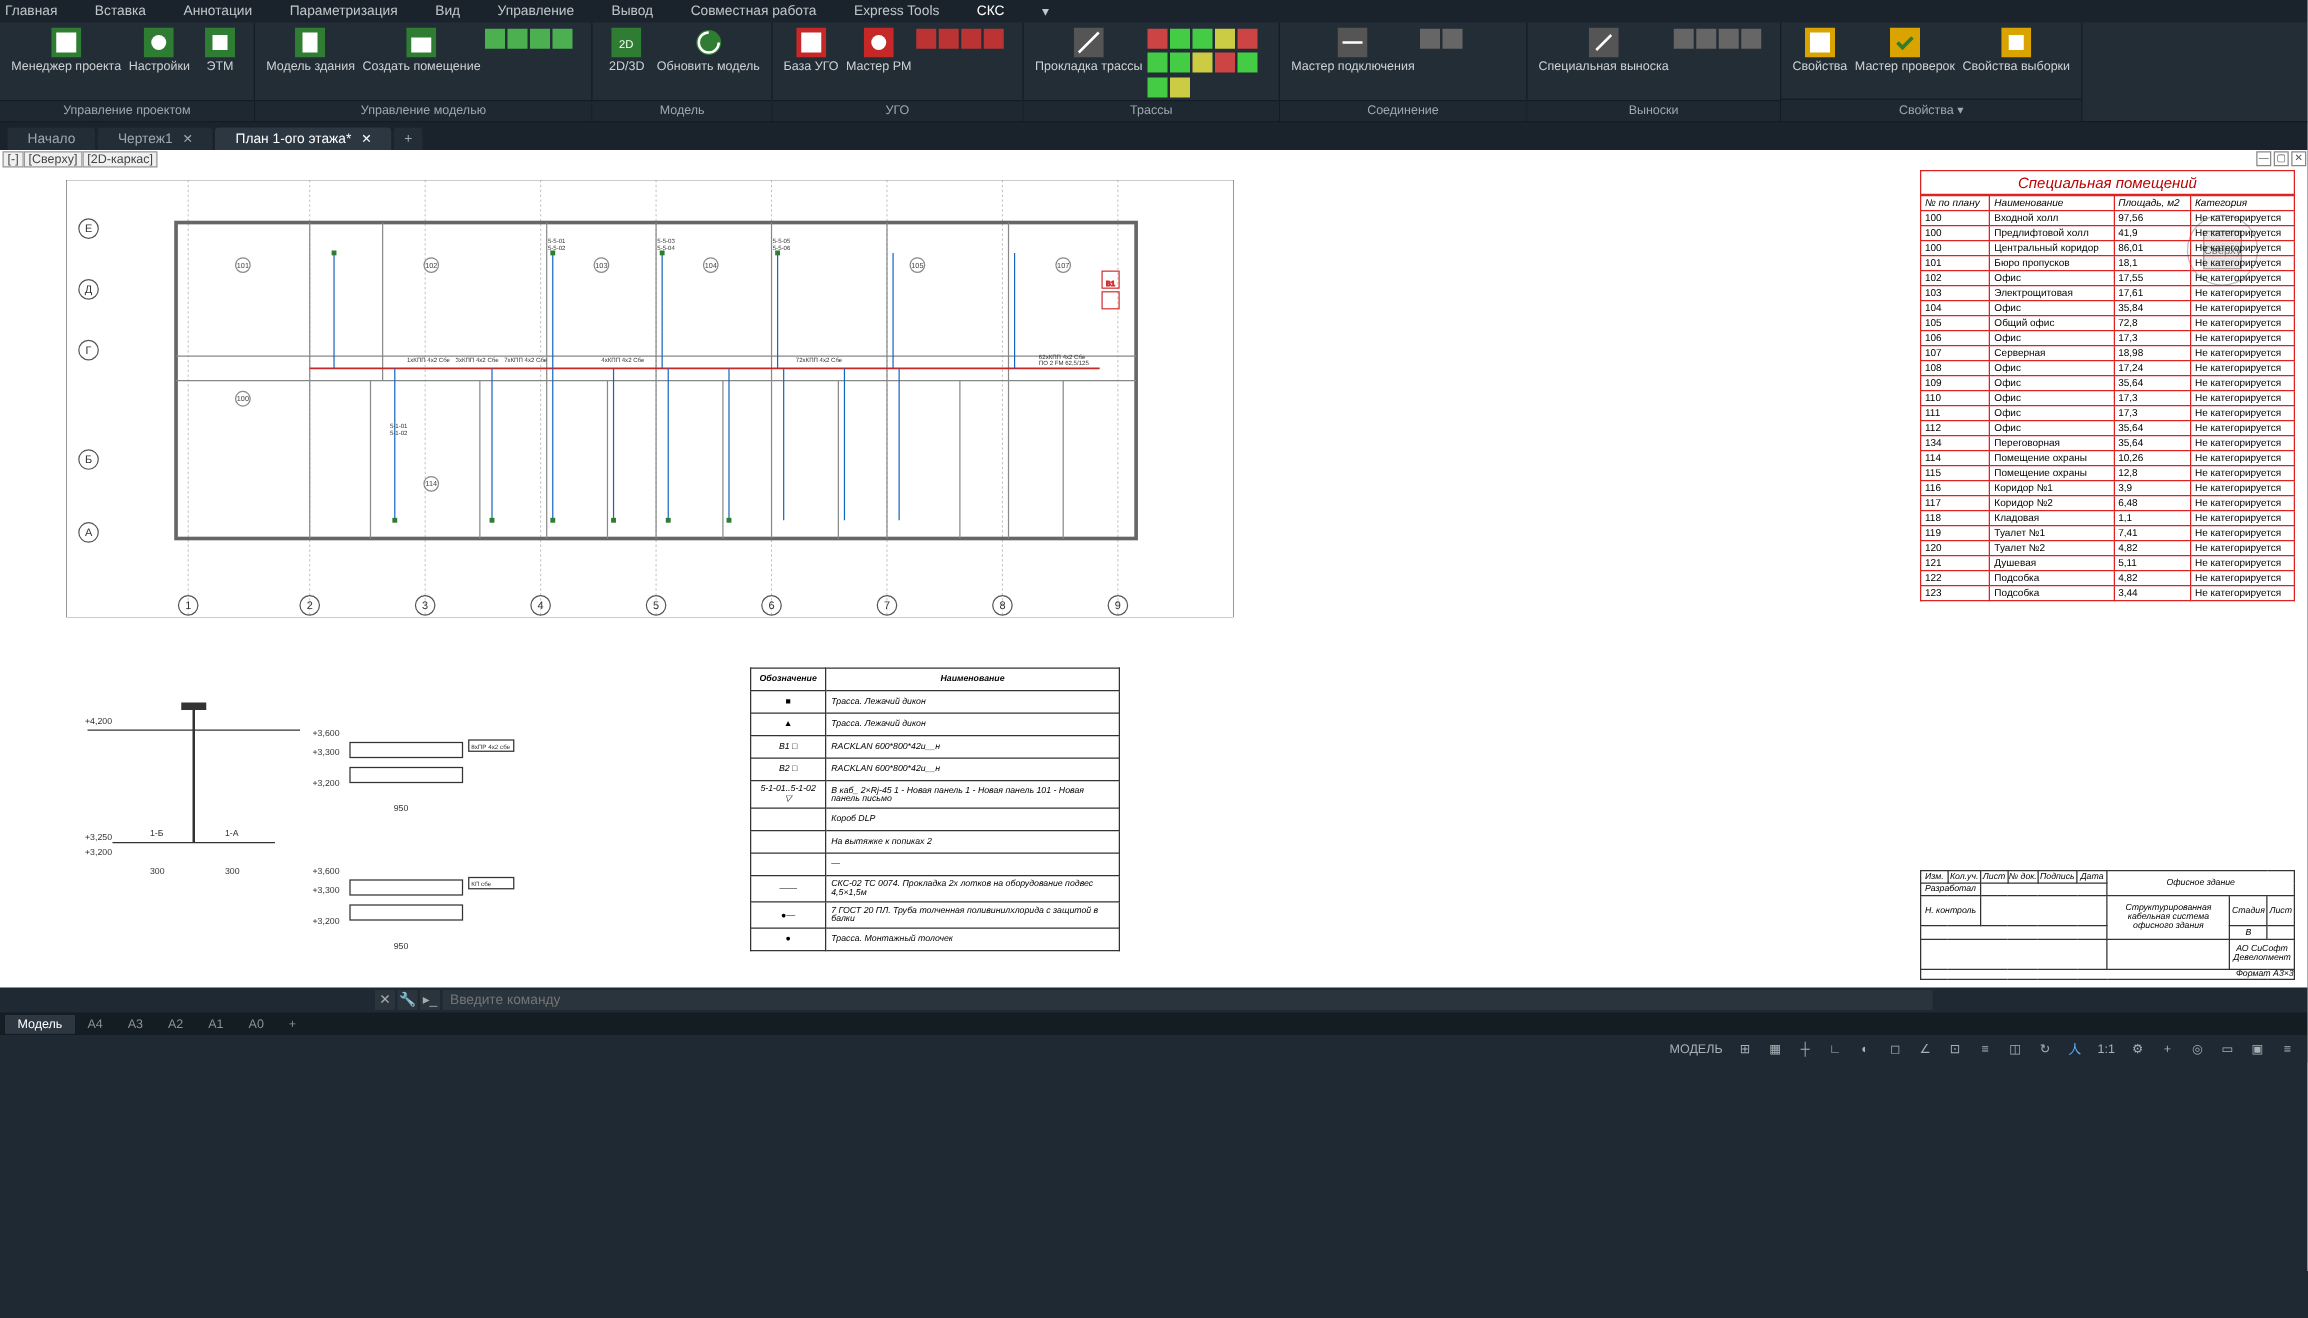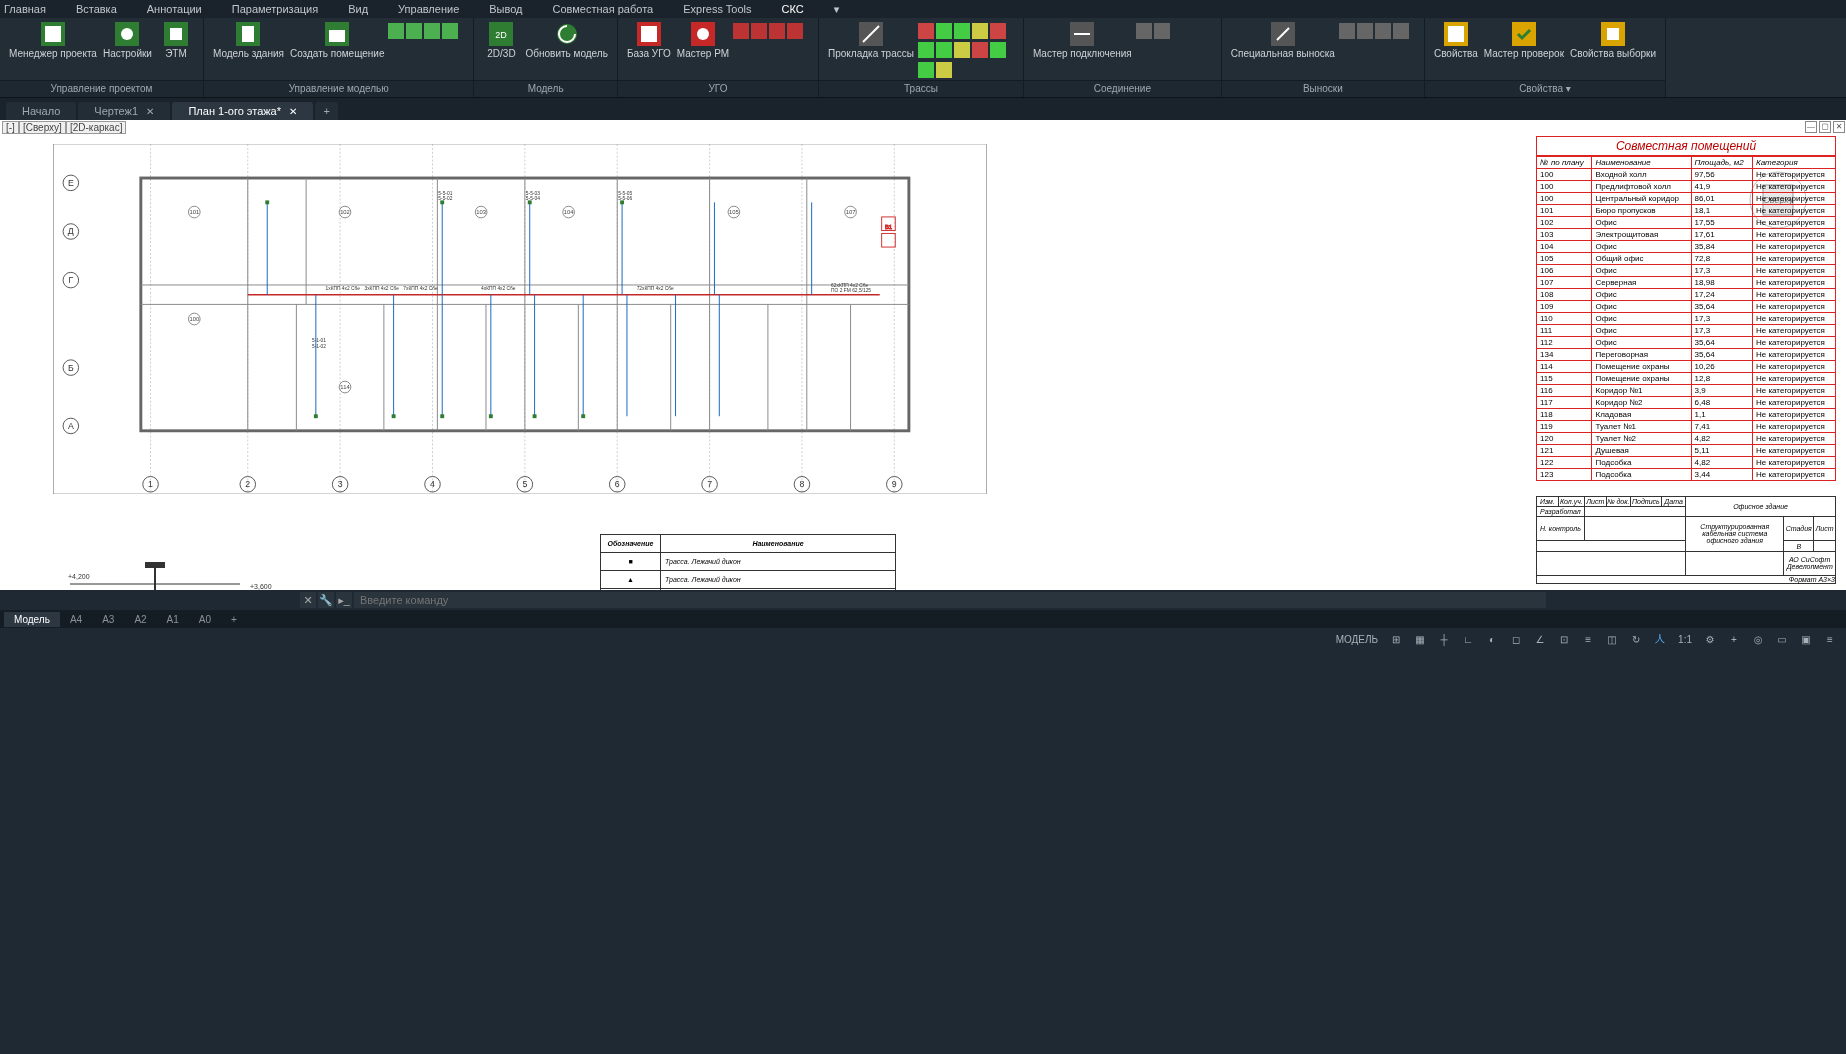--- a/index.html
+++ b/index.html
@@ -11,21 +11,21 @@
 .ribbon-panel{display:flex;flex-direction:column;border-right:1px solid #131c24}
 .ribbon-row{display:flex;padding:4px 6px 0 6px;flex:1}
 .ribbon-btn{display:flex;flex-direction:column;align-items:center;justify-content:flex-start;font-size:10px;color:#cdd3d7;margin:0 3px;cursor:pointer;text-align:center;min-width:36px}
 .ribbon-btn .icon{width:24px;height:24px;margin-bottom:2px}
 .ribbon-label{font-size:10px;color:#9fa8af;text-align:center;padding:2px 0 3px 0;background:#1e2831;border-top:1px solid #131c24}
 .tabs{height:22px;background:#1a232b;display:flex;align-items:end;padding-left:6px;font-size:11px}
 .tab{padding:3px 16px;background:#232d36;color:#9fa8af;margin-right:2px;border-radius:3px 3px 0 0;cursor:pointer;display:flex;align-items:center;gap:8px}
 .tab.active{background:#2c3742;color:#fff}
 .tab .close{font-size:10px}
 .tab.plus{padding:3px 8px}
-.workspace{position:relative;background:#fff;height:470px;overflow:hidden}
+.workspace{position:relative;background:#fff;height:670px;overflow:hidden}
 .view-ctrl{position:absolute;top:2px;left:2px;font-size:10px;color:#444}
 .view-ctrl span{border:1px solid #999;padding:0 3px;background:#f0f0f0}
 .win-ctrl{position:absolute;top:1px;right:1px;display:flex;gap:2px}
 .win-ctrl div{width:12px;height:12px;border:1px solid #888;font-size:8px;text-align:center;line-height:10px;color:#555;cursor:pointer}
 .drawing{position:absolute;top:14px;left:10px;right:10px;bottom:4px}
 .plan{position:absolute;top:10px;left:30px;width:960px;height:350px}
 .plan svg{width:100%;height:100%}
 .room-table{position:absolute;top:2px;right:0;width:300px;font-size:8px;color:#000}
 .room-table .title{text-align:center;font-style:italic;font-size:12px;color:#b00;border:1px solid #d22;padding:2px}
 .room-table table{width:100%;border-collapse:collapse}
@@ -531,21 +531,21 @@
             </tr>
             <tr>
               <td style="width:60px">●</td>
               <td style="text-align:left">Трасса. Монтажный толочек</td>
             </tr>
           </tbody>
         </table>
     </div>
 
     <div class="room-table">
-      <div class="title">Совместная помещений</div>
+      <div class="title">Специальная помещений</div>
       <table id="rooms">
           <tbody>
             <tr>
               <th>№ по плану</th>
               <th>Наименование</th>
               <th>Площадь, м2</th>
               <th>Категория</th>
             </tr>
             <tr>
               <td>100</td>

